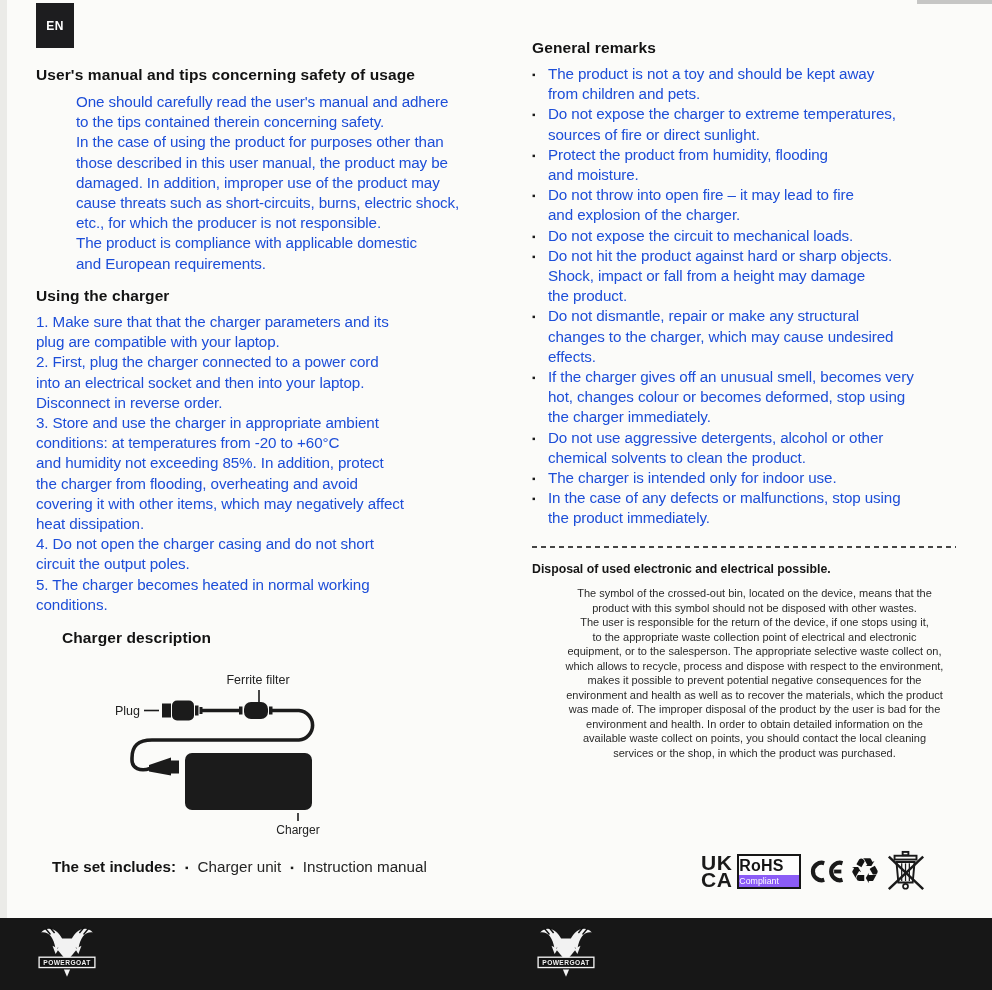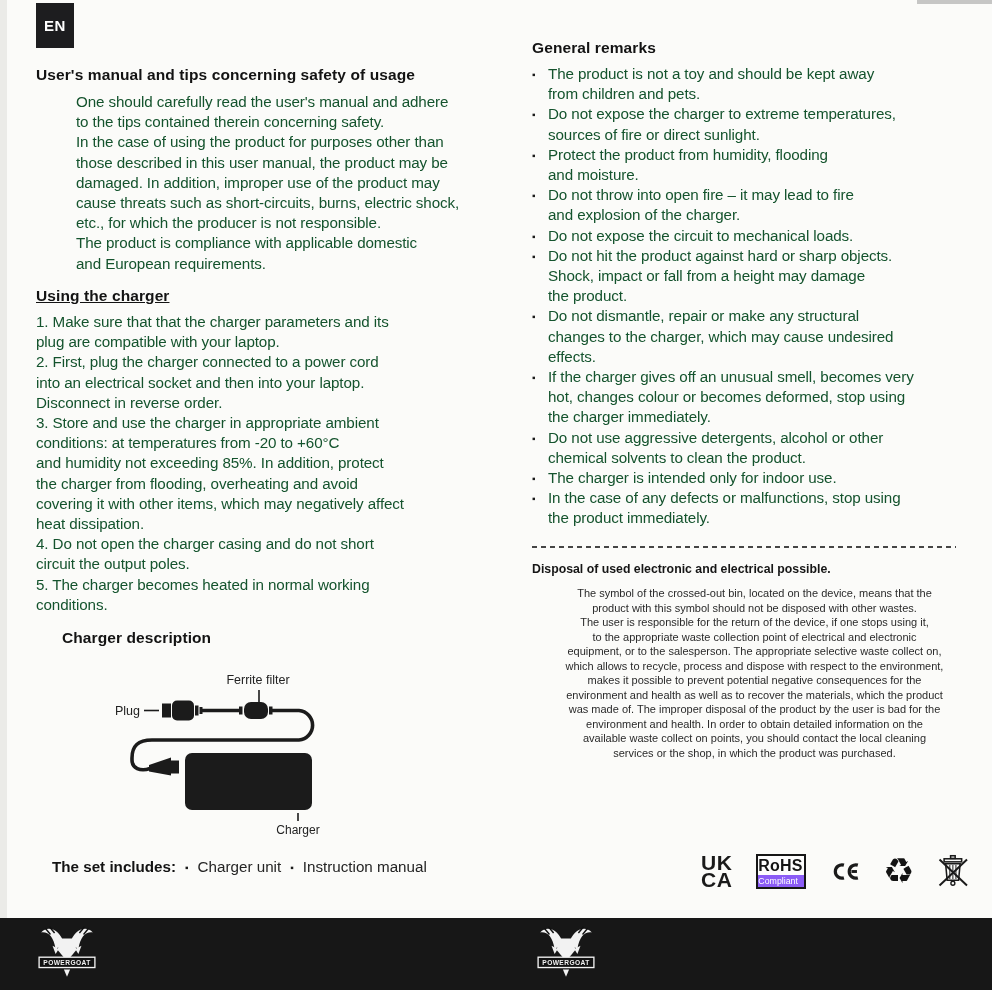--- a/index.html
+++ b/index.html
@@ -14,55 +14,55 @@
   }
   .scan-edge { position:absolute; left:0; top:0; width:7px; height:918px; background:#ebebe8; }
   .scan-smudge { position:absolute; right:0; top:0; width:75px; height:4px; background:#9a9a9a; opacity:.55; }
 
   .abs { position:absolute; }
 
   .lang-badge {
     left:36px; top:3px; width:38px; height:45px;
     background:#1d1d1f; color:#fff;
     display:flex; align-items:center; justify-content:center;
-    font-weight:bold; font-size:15px; letter-spacing:.5px;
+    font-weight:bold; font-size:12px; letter-spacing:.5px;
   }
 
   h1,h2 { color:#131313; font-size:15.5px; font-weight:bold; letter-spacing:.1px; }
 
   .body-text {
     font-size:15.2px; line-height:20.2px; white-space:pre-line;
-    color:#14532d; letter-spacing:-0.1px;
+    color:#1d4ed8; letter-spacing:-0.1px;
   }
 
   
   .l-title   { left:36px; top:66px;  width:440px; }
   .l-intro   { left:36px; top:92px;  width:440px;margin-left:40px; }
-  .l-using-h { left:36px; top:287px; width:440px;text-decoration:underline; }
+  .l-using-h { left:36px; top:287px; width:440px; }
   .l-steps   { left:36px; top:312px; width:440px; }
   .l-chdesc  { left:20px; top:629px; width:440px;margin-left:42px; }
   .l-diagram { left:96px; top:668px; width:250px; height:178px; }
   .l-set     { left:36px; top:858px; width:440px; font-size:15.2px; display:flex; align-items:center; gap:9px;margin-left:16px; }
   .l-set .lbl { font-weight:bold; color:#131313; }
   .bdot { font-size:10px; color:#1c1c1c; line-height:1; position:relative; top:1px; }
 
   
   .r-head    { left:532px; top:39px;  width:430px; }
   .r-list    { left:532px; top:64px;  width:438px; }
   .bullet-row { display:flex; align-items:flex-start; }
   .bullet-row .bdot { width:16px; flex:0 0 16px; padding-top:5px; }
   .bullet-row .btext { flex:1; }
   .r-divider { left:532px; top:546px; width:424px; height:2px;
                background:repeating-linear-gradient(90deg,#454545 0 5px,transparent 5px 9px); }
   .r-disp-h  { left:532px; top:562px; width:430px; font-size:12.3px; font-weight:bold; color:#161616; }
   .r-disp-b  { left:532px; top:586px; width:445px; font-size:11px; line-height:14.5px;
                white-space:pre-line; color:#2a2a2a;text-align:center; }
 
   
-  .marks { left:701px; top:846px; width:268px; height:50px; display:flex; align-items:center; gap:24px; color:#1a1a1a; }
+  .marks { left:701px; top:846px; width:268px; height:50px; display:flex; align-items:center; gap:5px; color:#1a1a1a; }
   .ukca { font-weight:800; font-size:21px; line-height:17.5px; letter-spacing:.5px; font-family:"Liberation Sans",sans-serif; }
   .rohs { width:64px; border:2.5px solid #161616; background:#fdfdfd; text-align:left; }
   .rohs .t { font-size:16px; font-weight:800; line-height:19px; letter-spacing:.2px; color:#141414; }
   .rohs .c { background:#8b5cf6; color:#fff; font-size:8.8px; line-height:12px; font-weight:normal; }
   .recycle { font-family:"DejaVu Sans",sans-serif; font-size:35px; line-height:1; color:#141414; }
 
   
   .footer-bar { left:0; top:918px; width:992px; height:72px; background:#171717; }
   .logo { position:absolute; top:922px; width:62px; height:58px; }
   .logo-1 { left:36px; }

